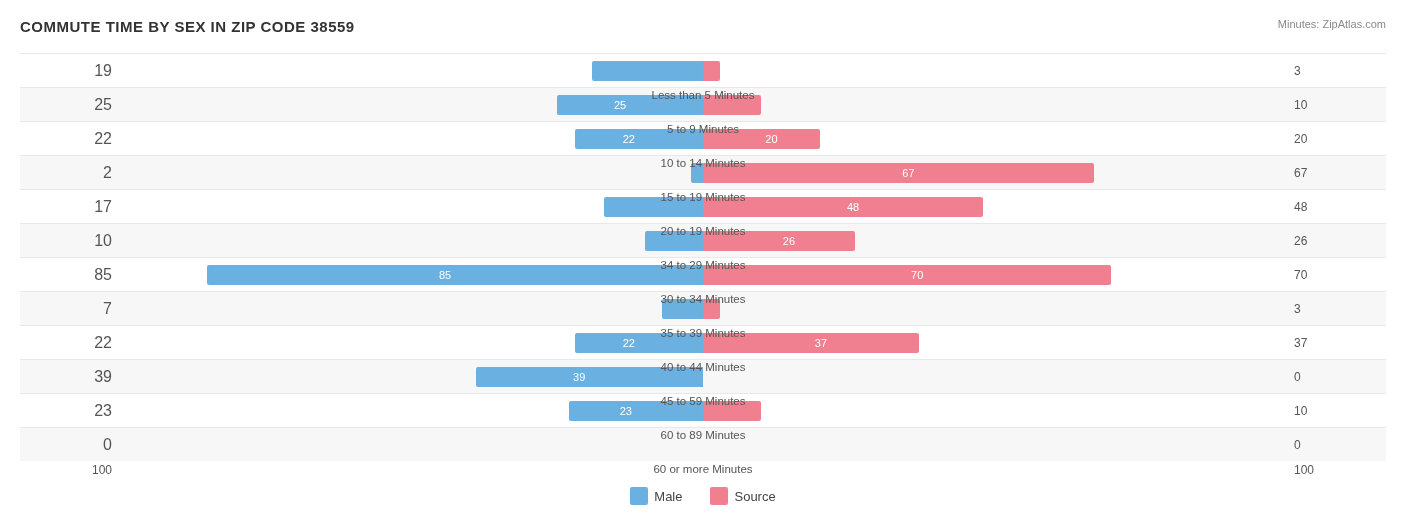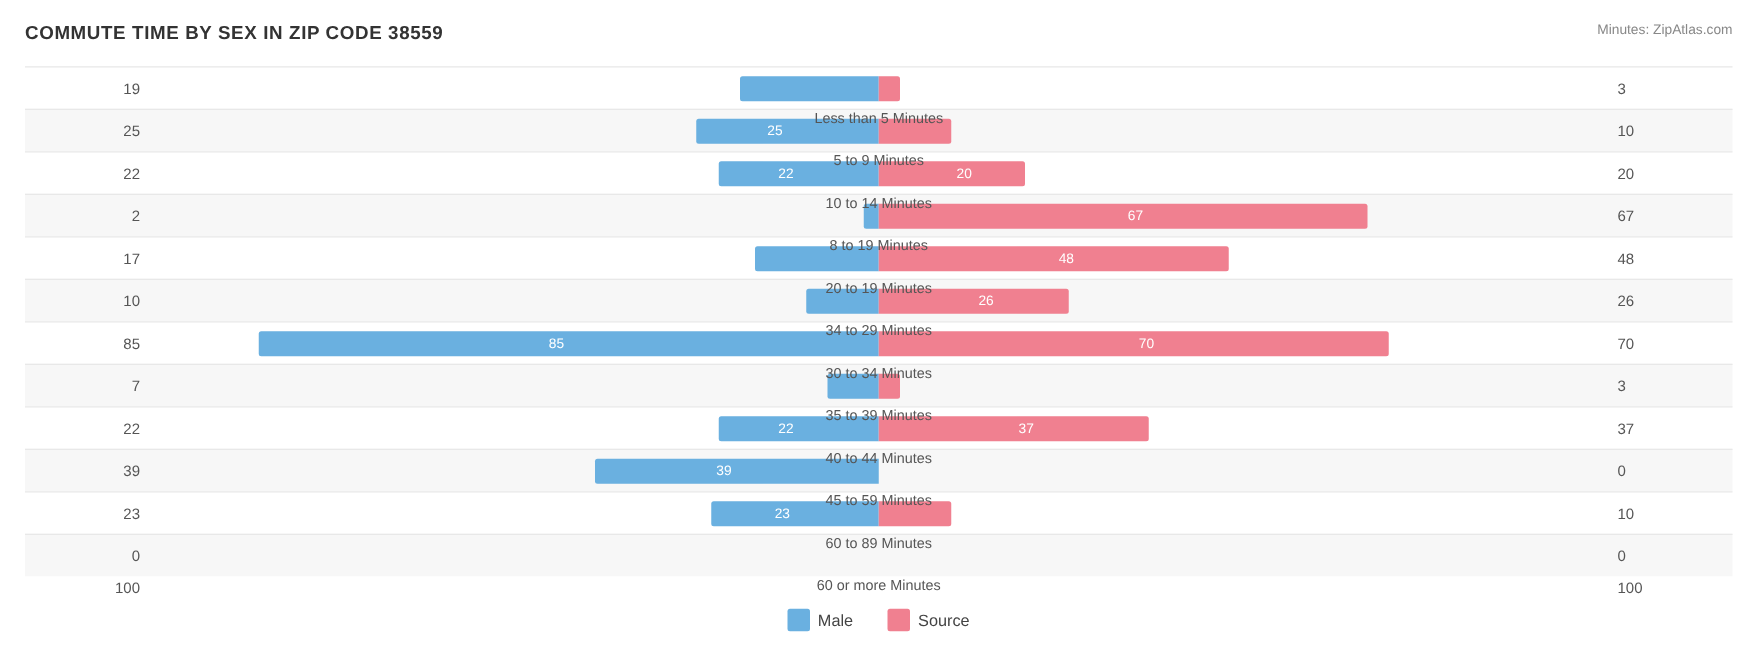--- a/index.html
+++ b/index.html
@@ -45,21 +45,21 @@
     }
     .row-bg-alt {
       background: #f7f7f7;
     }
     .row-bg {
       background: #fff;
     }
     .left-val {
       width: 100px;
       text-align: right;
-      font-size: 12px;
+      font-size: 16px;
       color: #555;
       padding-right: 8px;
       flex-shrink: 0;
     }
     .bar-section {
       flex: 1;
       display: flex;
       align-items: center;
       position: relative;
       height: 100%;
@@ -209,21 +209,21 @@
       </div>
       <div class="row row-bg-alt">
         <div class="left-val">2</div>
         <div class="bar-section">
           <div class="bars-container">
             <div class="bar-left" style="width: 1%; background: rgb(106, 176, 224);"></div>
             <div class="bar-right" style="width: 33.5%; background: rgb(240, 128, 144);">
               <span class="inner-val-right">67</span>
             </div>
             <div class="center-label-wrap">
-              <span class="center-label">8 to 19 Minutes</span>
+              <span class="center-label">15 to 19 Minutes</span>
             </div>
           </div>
         </div>
         <div class="right-val">67</div>
       </div>
       <div class="row row-bg">
         <div class="left-val">17</div>
         <div class="bar-section">
           <div class="bars-container">
             <div class="bar-left" style="width: 8.5%; background: rgb(106, 176, 224);"></div>

